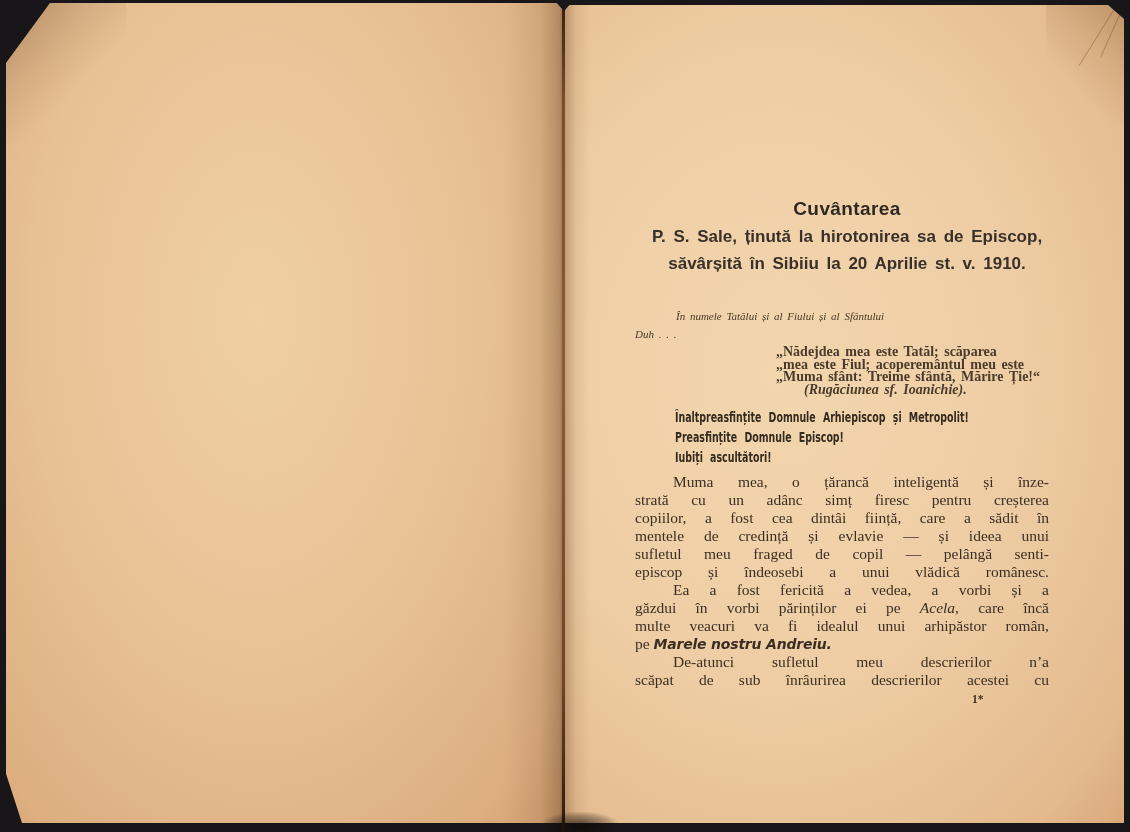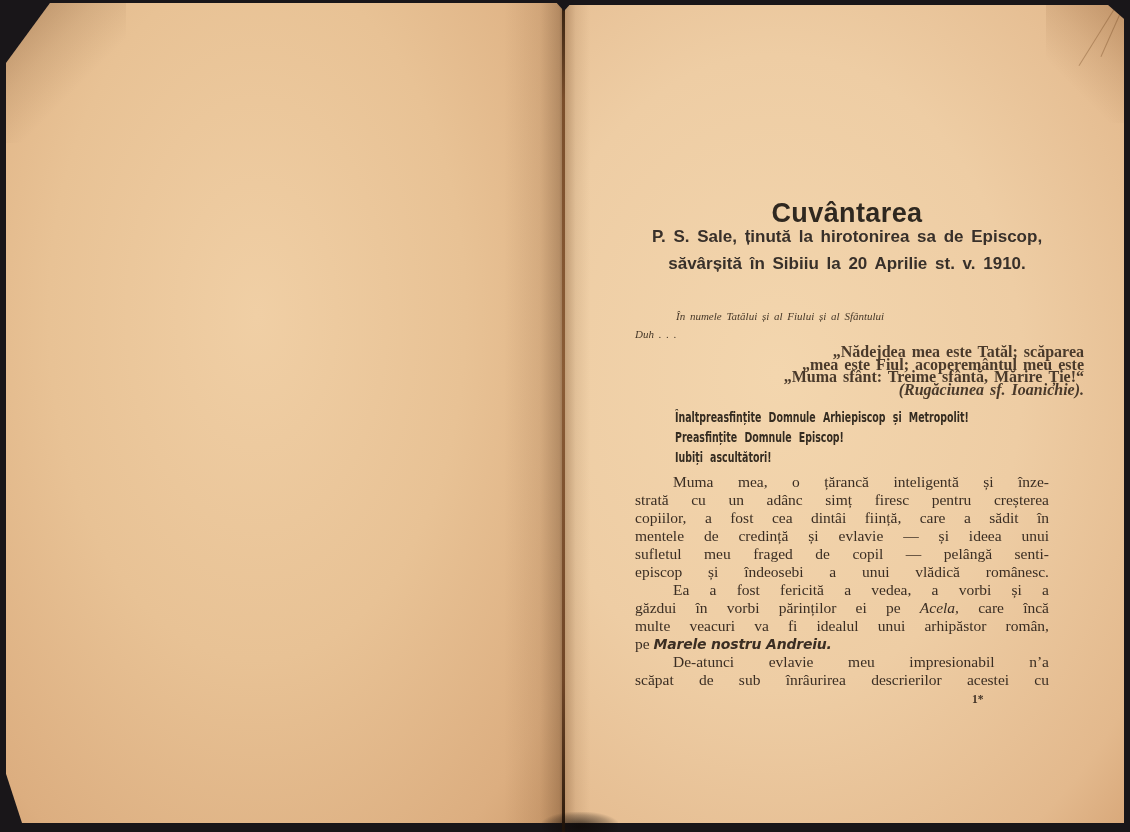--- a/index.html
+++ b/index.html
@@ -59,36 +59,36 @@
     border-top:11px solid var(--background);
   }
   .gutter-bottom-shadow{
     position:absolute;left:542px;top:812px;width:76px;height:20px;
     background:radial-gradient(ellipse at 50% 70%,rgba(15,9,6,0.75) 0%,rgba(15,9,6,0.25) 55%,rgba(15,9,6,0) 75%);
   }
   
   .rp-block{position:absolute;color:var(--ink);}
   .title{
     left:77px;top:193px;width:412px;text-align:center;
-    font-family:"Liberation Sans",sans-serif;font-weight:bold;font-size:27px;
+    font-family:"Liberation Sans",sans-serif;font-weight:bold;font-size:19px;
     letter-spacing:0.4px;color:var(--ink-title);
   }
   .subtitle{
     left:77px;top:218px;width:412px;text-align:center;
     font-family:"Liberation Sans",sans-serif;font-weight:bold;font-size:17px;
     line-height:27px;word-spacing:3px;color:#38302a;
   }
   .invocation{
     left:71px;top:303px;width:424px;
     font-style:italic;font-size:11px;line-height:17.5px;word-spacing:2px;color:#463829;
   }
   .invocation .first{padding-left:41px;}
   .epigraph{
-    left:212px;top:341px;width:308px;text-align:right;
-    font-weight:bold;font-size:16px;line-height:12.6px;color:#4a3a2b;word-spacing:2px;
+    left:212px;top:341px;width:308px;text-align:left;
+    font-weight:bold;font-size:14px;line-height:12.6px;color:#4a3a2b;word-spacing:2px;
   }
   .epigraph .attribution{font-style:italic;padding-left:28px;}
   .salutations{left:111px;top:402px;}
   .salutations .sal-line{
     font-family:"DejaVu Sans",sans-serif;font-weight:bold;font-size:14.5px;line-height:20px;
     word-spacing:6px;white-space:nowrap;transform:scaleX(0.65);transform-origin:0 0;
     color:#342b20;
   }
   .body-text{left:71px;top:468px;width:414px;font-size:15.5px;line-height:18px;color:var(--ink);}
   .bline{text-align:justify;text-align-last:justify;height:18px;overflow:visible;}
@@ -145,21 +145,21 @@
       <div class="bline ind"><span>Muma mea, o țărancă inteligentă și înze-</span></div>
       <div class="bline"><span>strată cu un adânc simț firesc pentru creșterea</span></div>
       <div class="bline"><span>copiilor, a fost cea dintâi ființă, care a sădit în</span></div>
       <div class="bline"><span>mentele de credință și evlavie — și ideea unui</span></div>
       <div class="bline"><span>sufletul meu fraged de copil — pelângă senti-</span></div>
       <div class="bline"><span>episcop și îndeosebi a unui vlădică românesc.</span></div>
       <div class="bline ind"><span>Ea a fost fericită a vedea, a vorbi și a</span></div>
       <div class="bline"><span>găzdui în vorbi părinților ei pe </span><span class="seg-i">Acela,</span><span> care încă</span></div>
       <div class="bline"><span>multe veacuri va fi idealul unui arhipăstor român,</span></div>
       <div class="bline noj"><span>pe </span><span class="seg-bi">Marele nostru Andreiu.</span></div>
-      <div class="bline ind"><span>De-atunci evlavie meu impresionabil n’a</span></div>
+      <div class="bline ind"><span>De-atunci sufletul meu descrierilor n’a</span></div>
       <div class="bline"><span>scăpat de sub înrâurirea descrierilor acestei cu</span></div>
     </div>
 
   <div class="rp-block page-marker">1*</div>
 </div>
 
 <div class="spine-line"></div>
 <div class="spine-notch"></div>
 <div class="gutter-bottom-shadow"></div>
 

